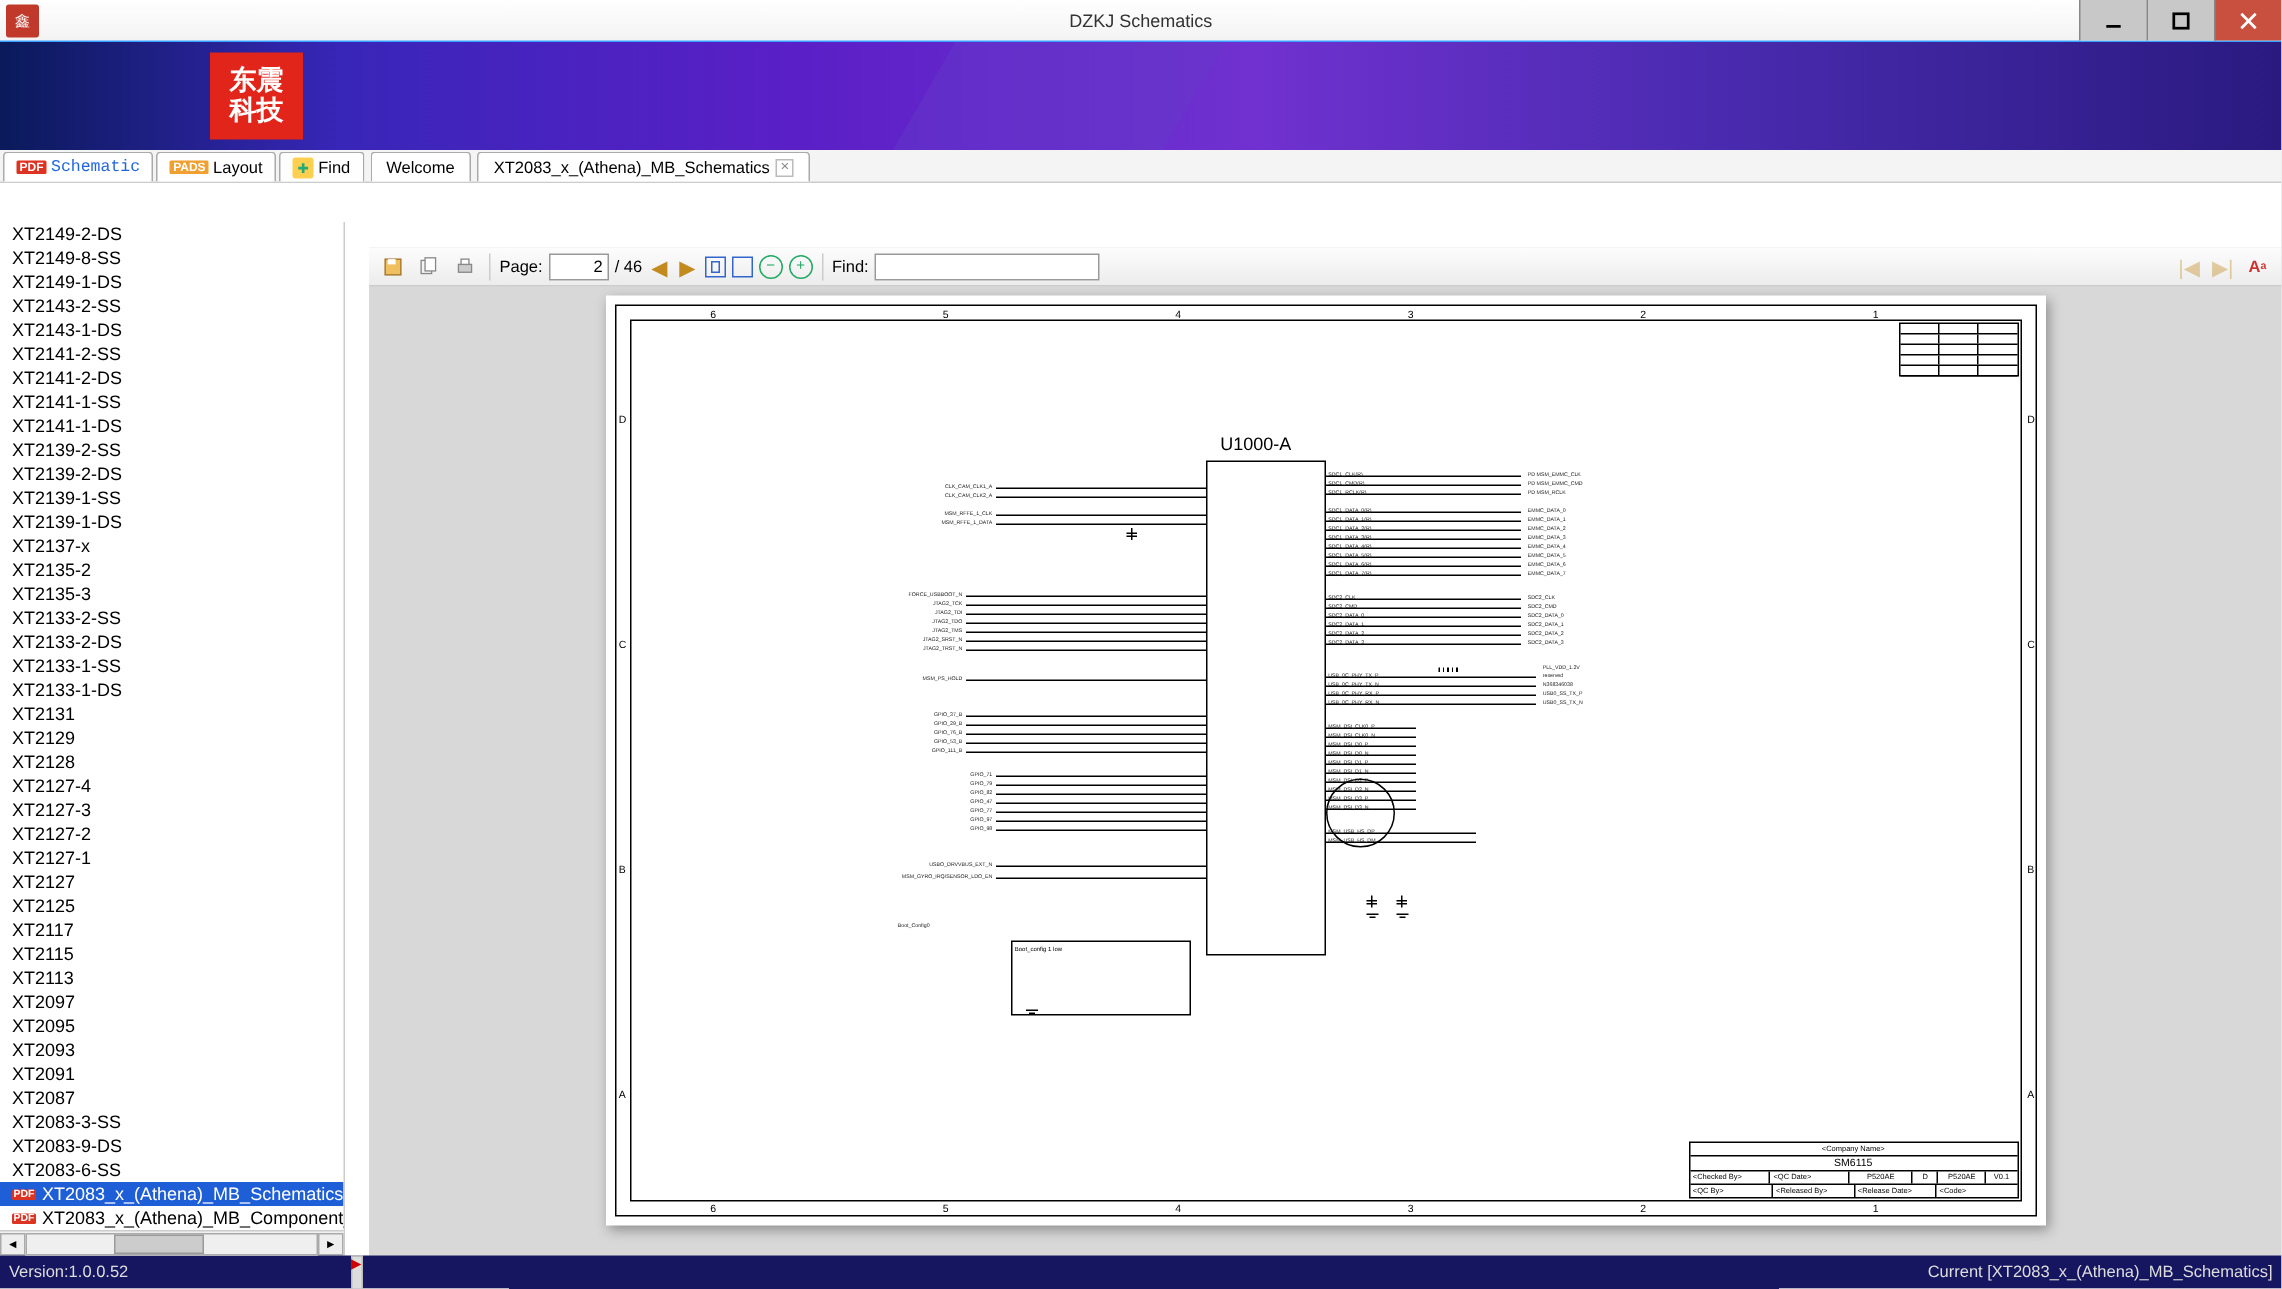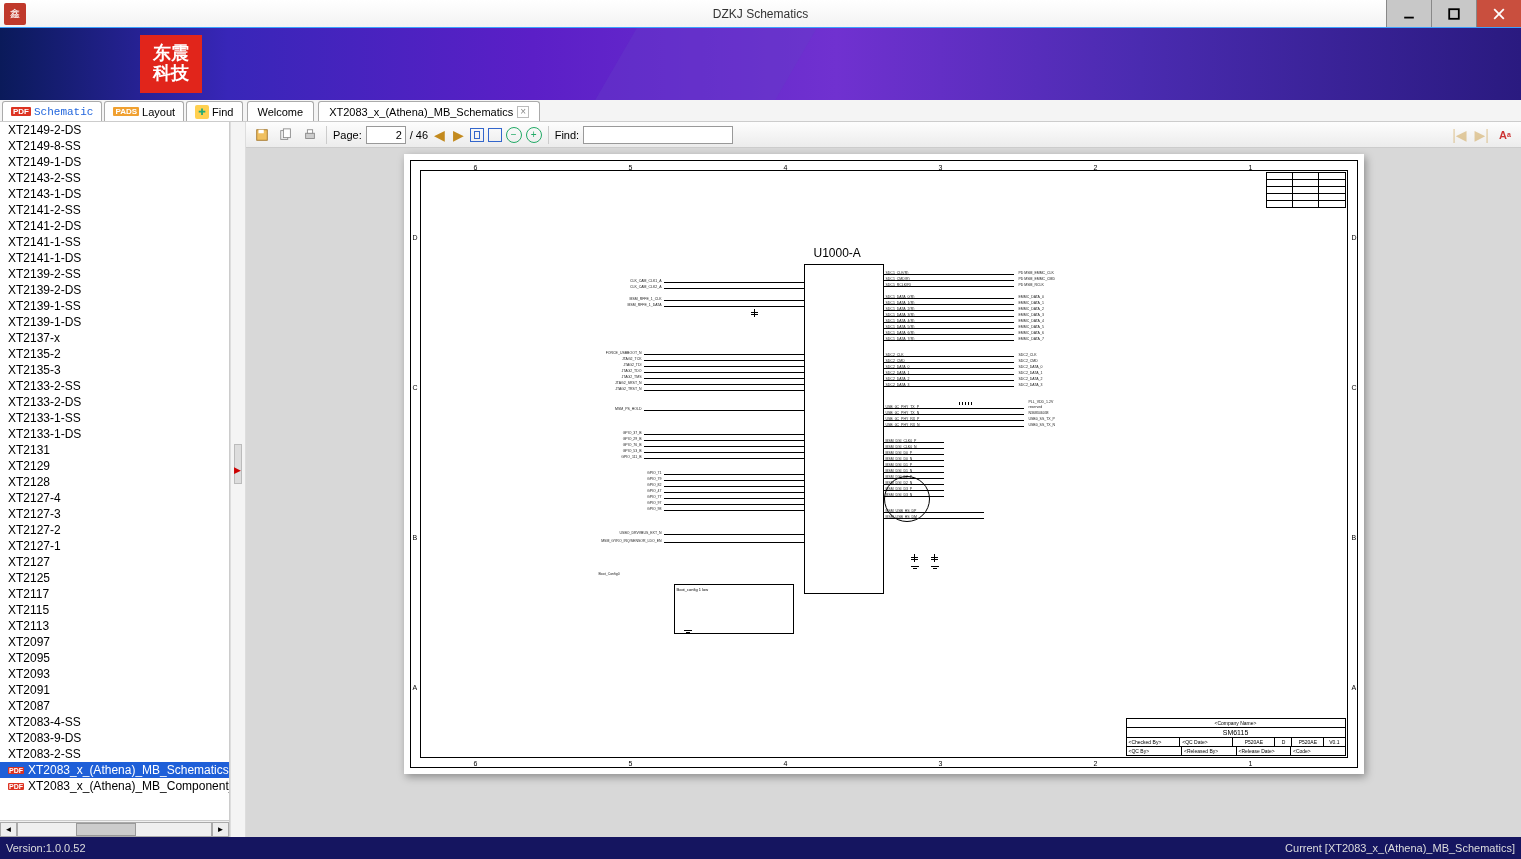--- a/index.html
+++ b/index.html
@@ -27,21 +27,21 @@
 .maintab { height: 20px; padding: 0 8px; border: 1px solid #aaa; border-bottom: none; border-radius: 3px 3px 0 0; margin-left: 2px; background: #fefefe; display: flex; align-items: center; font-size: 11px; cursor: pointer; gap: 3px; }
 .maintab.active { background: #fff; }
 .badge-pdf { background: #d32; color: #fff; font-size: 8px; padding: 0 2px; border-radius: 1px; font-weight: bold; }
 .badge-pads { background: #f0a030; color: #fff; font-size: 8px; padding: 0 2px; border-radius: 1px; font-weight: bold; }
 .badge-share { width: 14px; height: 14px; background: #ffd050; border-radius: 2px; display:inline-flex; align-items:center; justify-content:center; font-size:9px; color:#2a7; }
 .doctab { height: 20px; padding: 0 10px; border: 1px solid #aaa; border-bottom: none; border-radius: 3px 3px 0 0; margin-left: 4px; background: #fff; display: flex; align-items: center; font-size: 11px; font-family: "Courier New", monospace; cursor: pointer; gap: 4px; }
 .doctab .close-x { color: #888; font-size: 10px; border:1px solid #bbb; width:12px; height:12px; line-height:10px; text-align:center; }
 .schematic-label { color: #2266dd; font-family: "Courier New", monospace; }
 
 
-.main { flex: 1; display: flex; min-height: 0; }
+.main { flex: 1; display: flex; min-height: 0; align-items: flex-end; }
 .sidebar { width: 230px; border-right: 1px solid #ccc; display: flex; flex-direction: column; background: #fff; }
 .tree { flex: 1; overflow-y: auto; overflow-x: hidden; font-family: "SimSun","Courier New",monospace; font-size: 12px; }
 .tree-item { padding: 1px 4px 1px 8px; white-space: nowrap; cursor: pointer; display:flex; align-items:center; gap:4px; }
 .tree-item.selected { background: #1e5fd8; color: #fff; }
 .tree-item .pdf-ico { background:#d32; color:#fff; font-size:7px; padding:0 1px; font-family:Arial; border-radius:1px; font-weight:bold; }
 .hscroll { height: 17px; background: #f0f0f0; border-top: 1px solid #ccc; display: flex; align-items: center; }
 .hscroll .arrow { width: 17px; height: 15px; border: 1px solid #aaa; background: #eee; display:flex; align-items:center; justify-content:center; font-size:8px; cursor:pointer; }
 .hscroll .track { flex:1; height:15px; border:1px solid #aaa; background:#efefef; position:relative; }
 .hscroll .thumb { position:absolute; left:30%; width:60px; height:100%; background:#ccc; border:1px solid #999; }
 
@@ -190,23 +190,23 @@
         <div class="tree-item">XT2127</div>
         <div class="tree-item">XT2125</div>
         <div class="tree-item">XT2117</div>
         <div class="tree-item">XT2115</div>
         <div class="tree-item">XT2113</div>
         <div class="tree-item">XT2097</div>
         <div class="tree-item">XT2095</div>
         <div class="tree-item">XT2093</div>
         <div class="tree-item">XT2091</div>
         <div class="tree-item">XT2087</div>
-        <div class="tree-item">XT2083-4-SS</div>
+        <div class="tree-item">XT2083-3-SS</div>
         <div class="tree-item">XT2083-9-DS</div>
-        <div class="tree-item">XT2083-2-SS</div>
+        <div class="tree-item">XT2083-6-SS</div>
         <div class="tree-item selected">
           <span class="pdf-ico">PDF</span>
           <span>XT2083_x_(Athena)_MB_Schematics</span>
         </div>
         <div class="tree-item">
           <span class="pdf-ico">PDF</span>
           <span>XT2083_x_(Athena)_MB_Component_Loc</span>
         </div>
       </div>
     <div class="hscroll">

